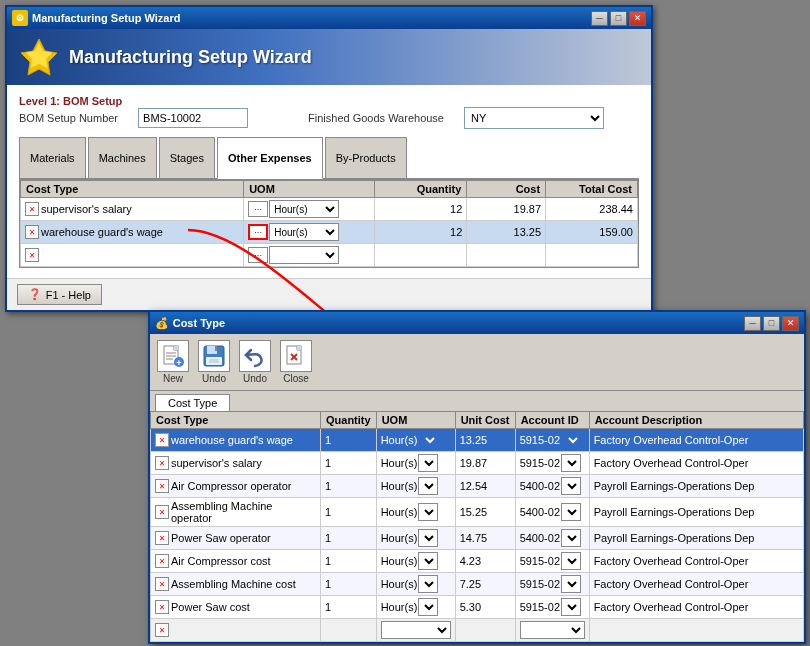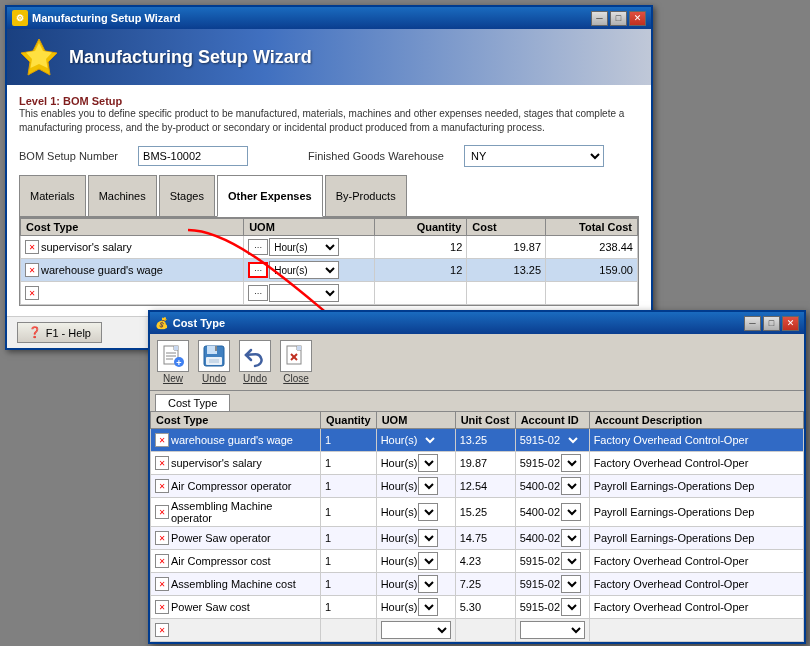--- a/index.html
+++ b/index.html
@@ -81,21 +81,21 @@
       color: white;
       display: flex;
       align-items: center;
       justify-content: space-between;
       padding: 3px 5px;
       height: 22px;
     }
     .ct-toolbar { background: #d4d0c8; padding: 4px 5px; display: flex; gap: 5px; align-items: flex-end; border-bottom: 1px solid #888; }
     .tool-btn { display: flex; flex-direction: column; align-items: center; gap: 1px; cursor: pointer; padding: 2px; }
     .tool-icon { width: 32px; height: 32px; border: 1px solid #888; background: white; display: flex; align-items: center; justify-content: center; font-size: 14px; }
-    .tool-label { font-size: 10px; color: #333; text-decoration: underline; }
+    .tool-label { font-size: 10px; color: #333; }
 
     .ct-tabs { display: flex; padding: 3px 5px 0; background: #d4d0c8; }
     .ct-tab { padding: 2px 12px; border: 1px solid #888; border-bottom: none; background: #d4d0c8; font-size: 11px; cursor: pointer; }
     .ct-tab.active { background: white; }
 
     .ct-table-area { background: white; padding: 0; }
     .ct-table { width: 100%; border-collapse: collapse; }
     .ct-table th { background: #d4d0c8; border: 1px solid #888; padding: 2px 5px; font-size: 11px; text-align: left; }
     .ct-table td { border: 1px solid #ccc; padding: 2px 4px; font-size: 11px; }
     .ct-table tr.selected { background: #316ac5; color: white; }
@@ -137,21 +137,20 @@
       <svg width="40" height="40" viewBox="0 0 40 40">
         <polygon points="20,2 26,14 38,16 29,25 31,38 20,32 9,38 11,25 2,16 14,14" fill="#f0c000" stroke="#e0a000" stroke-width="1"></polygon>
         <polygon points="20,6 24,14 33,15.5 27,22 28.5,31 20,27 11.5,31 13,22 7,15.5 16,14" fill="#ffe040"></polygon>
       </svg>
     </div>
     <span class="wizard-title">Manufacturing Setup Wizard</span>
   </div>
 
   <div class="wizard-body">
     <div class="level-title">Level 1: BOM Setup</div>
-    <div class="level-desc">This enables you to define specific product to be manufactured, materials, machines and other expenses needed, stages that complete a manufacturing process, and the by-product or secondary or incidental product produced from a manufacturing process.</div>
 
     <div class="form-row">
       <span class="form-label">BOM Setup Number</span>
       <input class="form-input" style="width: 110px;" value="BMS-10002">
       <span style="width:20px"></span>
       <span class="form-label">Finished Goods Warehouse</span>
       <select class="form-select" style="width:140px">
         <option>NY</option>
       </select>
     </div>
@@ -165,21 +164,21 @@
       <div class="tab">By-Products</div>
     </div>
 
     <div class="table-container">
       <table class="expense-table">
         <thead>
           <tr>
             <th style="width:170px">Cost Type</th>
             <th style="width:100px">UOM</th>
             <th style="width:70px; text-align:right">Quantity</th>
-            <th style="width:60px; text-align:left">Cost</th>
+            <th style="width:60px; text-align:right">Cost</th>
             <th style="width:70px; text-align:right">Total Cost</th>
           </tr>
         </thead>
         <tbody>
           <tr>
             <td>
               <div class="row-x">
                 <div class="x-btn">✕</div>
                 <span>supervisor's salary</span>
               </div>

